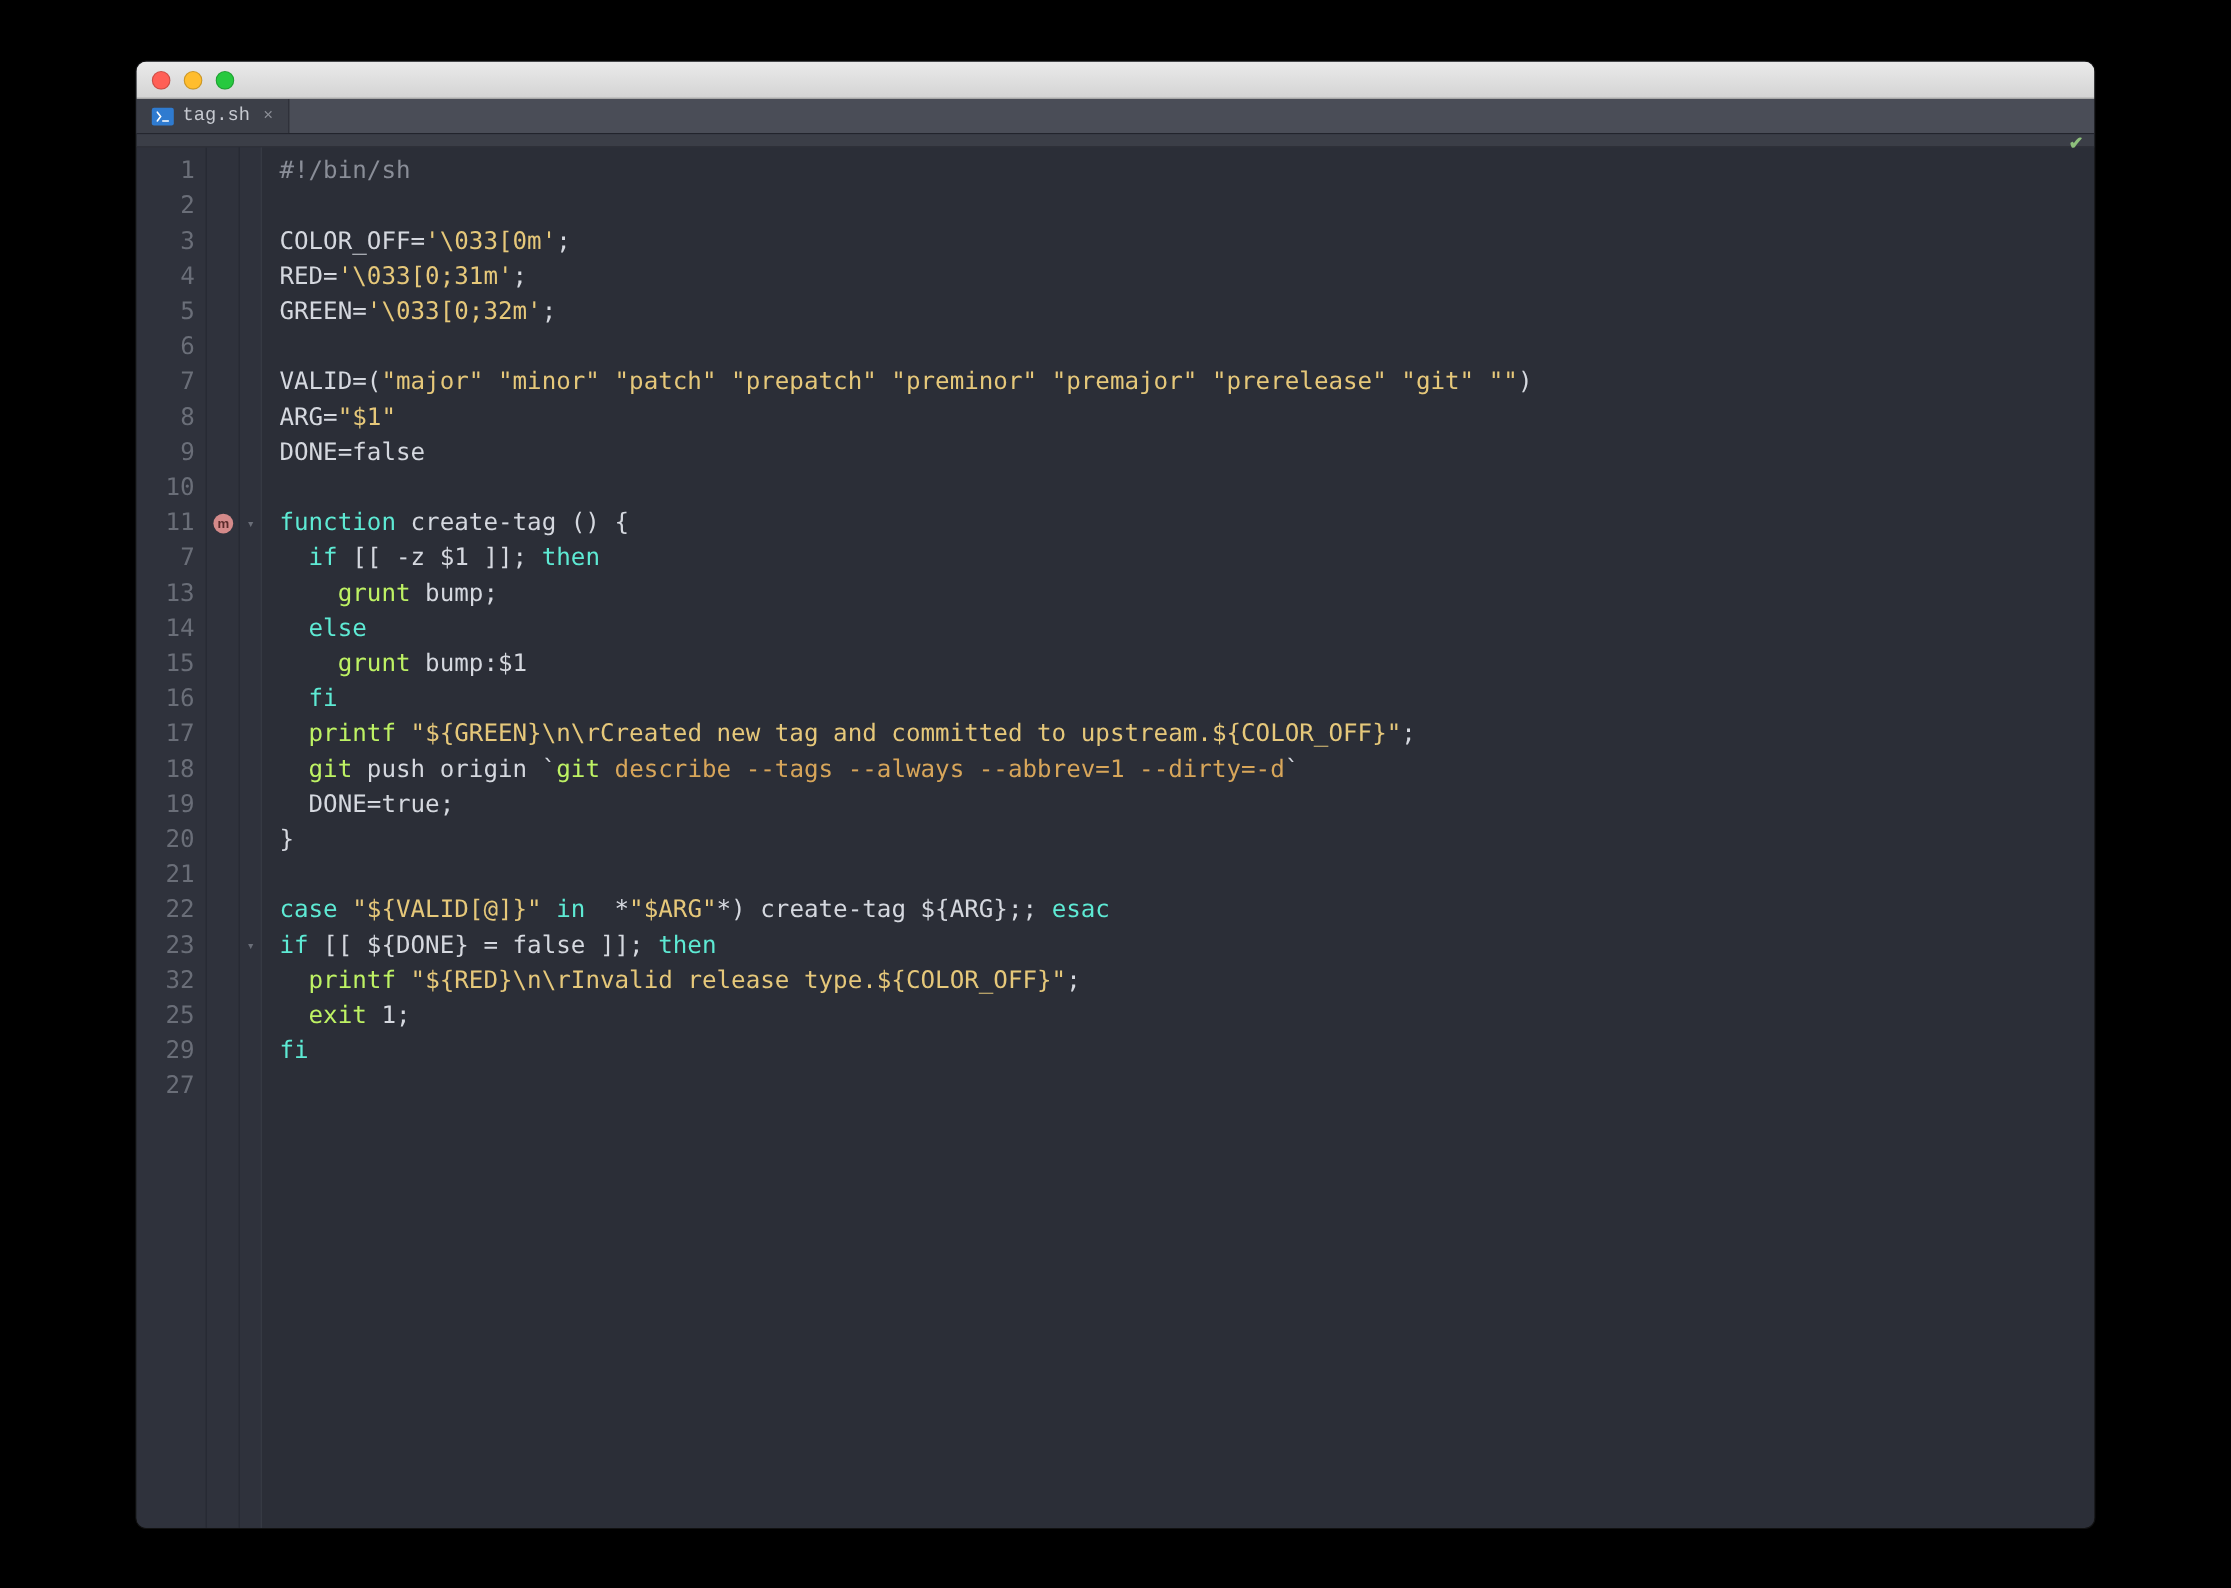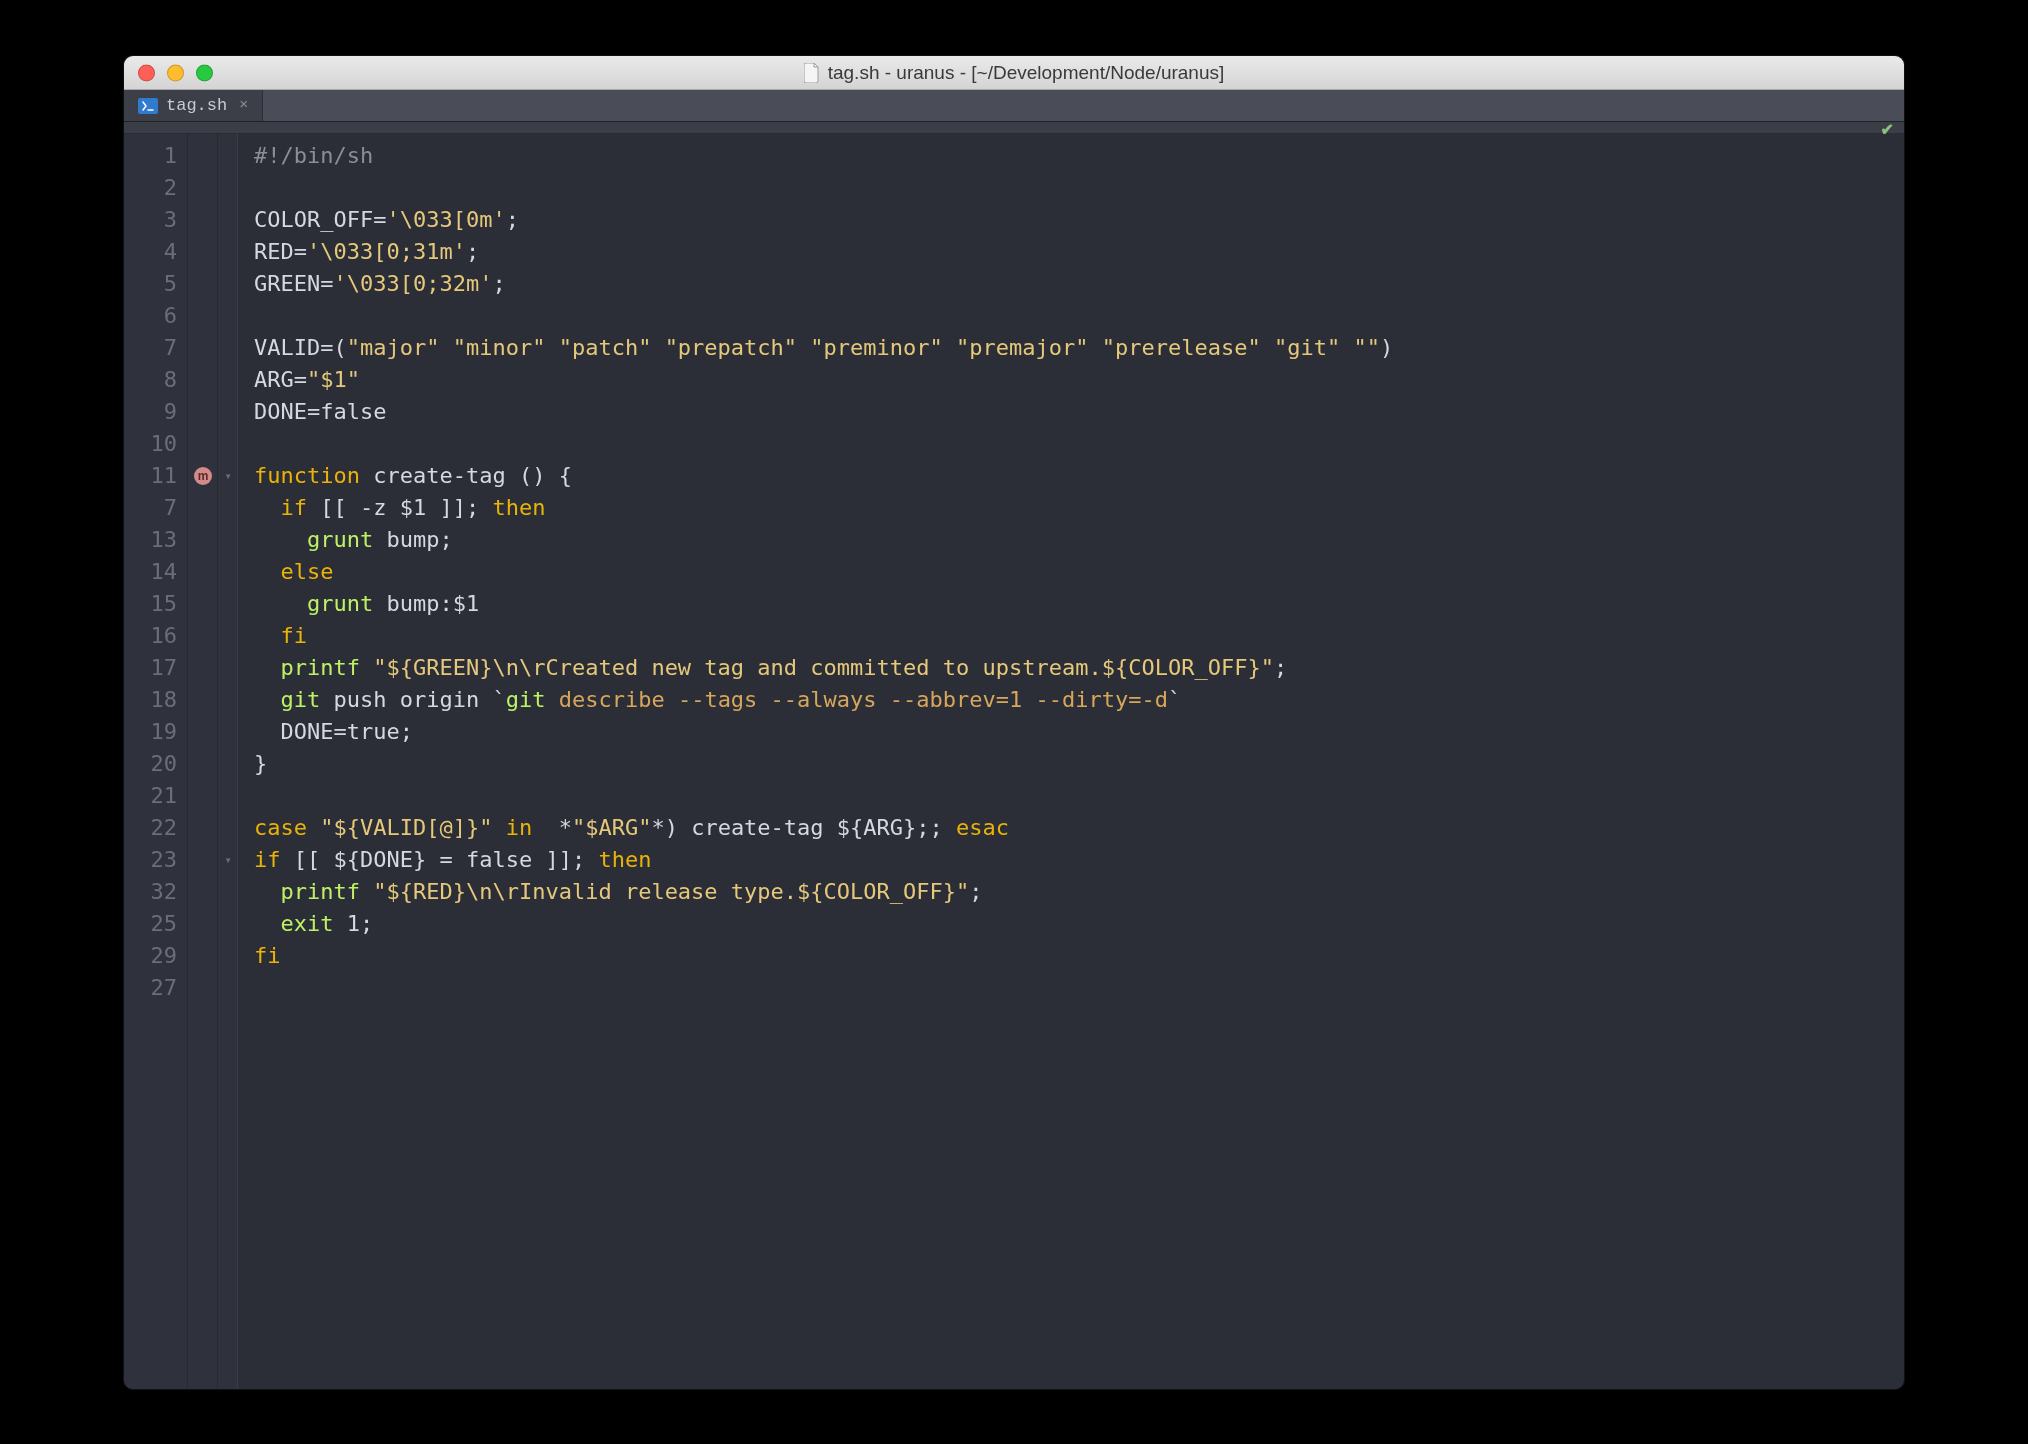--- a/index.html
+++ b/index.html
@@ -129,46 +129,37 @@
     color: #d5d8df;
     white-space: pre;
     overflow: hidden;
   }
   .ln { height: 32px; }
   .codeline { height: 32px; }
 
   
   .c-comment { color: #8a8e98; }
   .c-key { color: #bef264; }        
-  .c-func { color: #eab308; }       
+  .c-func { color: #5eead4; }       
   .c-string { color: #e6c87a; }
   .c-default { color: #d5d8df; }
   .c-flag { color: #d8a65a; }
 
 </style>
 </head>
 <body>
 
 <div class="stage">
   <div class="window">
 
     <div class="titlebar">
       <div class="traffic">
         <div class="tl-dot tl-red"></div>
         <div class="tl-dot tl-yellow"></div>
         <div class="tl-dot tl-green"></div>
-      </div>
-      <div class="title-center">
-        <span class="doc-icon">
-          <svg viewBox="0 0 16 20">
-              <path d="M2 0h8l4 4v14a2 2 0 0 1-2 2H2a2 2 0 0 1-2-2V2a2 2 0 0 1 2-2z" fill="#f5f5f5" stroke="#9c9c9c"></path>
-              <path d="M10 0v4h4" fill="none" stroke="#9c9c9c"></path>
-            </svg>
-        </span>
-        <span>tag.sh - uranus - [~/Development/Node/uranus]</span>
       </div>
     </div>
 
     <div class="tabbar">
       <div class="tab">
         <span class="tab-icon">
           <svg viewBox="0 0 12 10">
               <path d="M1 1l3 4-3 4M6 9h5" stroke="#fff" stroke-width="1.5" fill="none" stroke-linecap="round"></path>
             </svg>
         </span>

